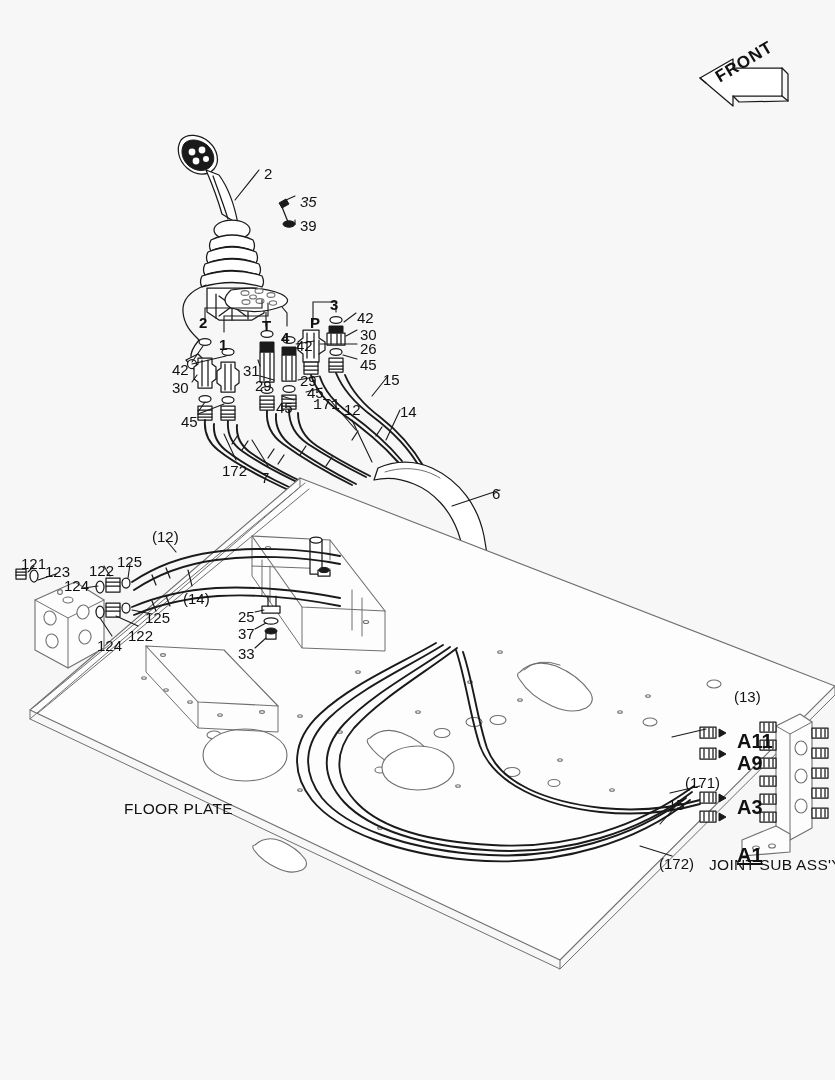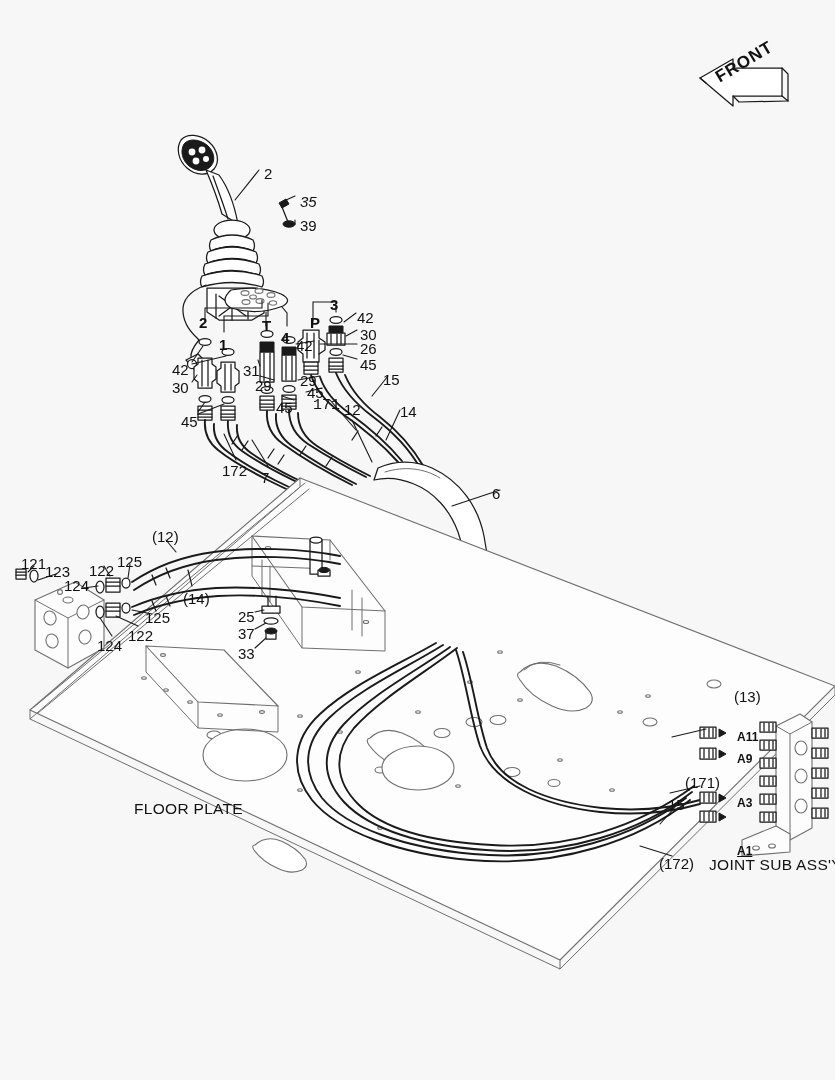--- a/index.html
+++ b/index.html
@@ -3,21 +3,21 @@
 <meta charset="utf-8">
 <title>Parts Diagram</title>
 <style>
   html,body{margin:0;padding:0;background:#ffffff;}
   body{font-family:"Liberation Sans",sans-serif;}
   #sheet{position:relative;width:835px;height:1080px;background:#f7f7f7;overflow:hidden;}
   #sheet svg{position:absolute;left:0;top:0;}
   .lbl{position:absolute;font-family:"Liberation Sans",sans-serif;color:#111;white-space:nowrap;
        font-size:15px;line-height:1;}
   .lbl.b{font-weight:bold;}
-  .lbl.big{font-size:12px;}
+  .lbl.big{font-size:20px;}
   .cap{position:absolute;font-family:"Liberation Sans",sans-serif;color:#111;
        font-size:15.5px;letter-spacing:.3px;white-space:nowrap;}
 </style>
 </head>
 <body>
 
 <div id="sheet">
 
 <svg width="835" height="1080" viewBox="0 0 835 1080">
   <defs>
@@ -428,21 +428,21 @@
     <path class="ld" d="M320 376 L298 380"></path>
     <path class="ld" d="M322 388 L306 392"></path>
     <path class="ld" d="M356 313 L344 322"></path>
     <path class="ld" d="M357 330 L346 336"></path>
     <path class="ld" d="M357 344 L320 344"></path>
     <path class="ld" d="M357 359 L343 355"></path>
   </g>
 
 </svg>
 
-<div class="cap" style="left:124px;top:800px;margin-left:10px;">FLOOR PLATE</div>
+<div class="cap" style="left:124px;top:800px;">FLOOR PLATE</div>
 <div class="cap" style="left:709px;top:856px;">JOINT SUB ASS'Y</div>
 
 <div class="lbl b" style="left:262px;top:318px;">T</div>
 <div class="lbl b" style="left:310px;top:315px;">P</div>
 <div class="lbl b" style="left:219px;top:337px;">1</div>
 <div class="lbl b" style="left:199px;top:315px;">2</div>
 <div class="lbl b" style="left:330px;top:297px;">3</div>
 <div class="lbl b" style="left:281px;top:330px;">4</div>
 
 <div class="lbl b big" style="left:737px;top:731px;">A11</div>

